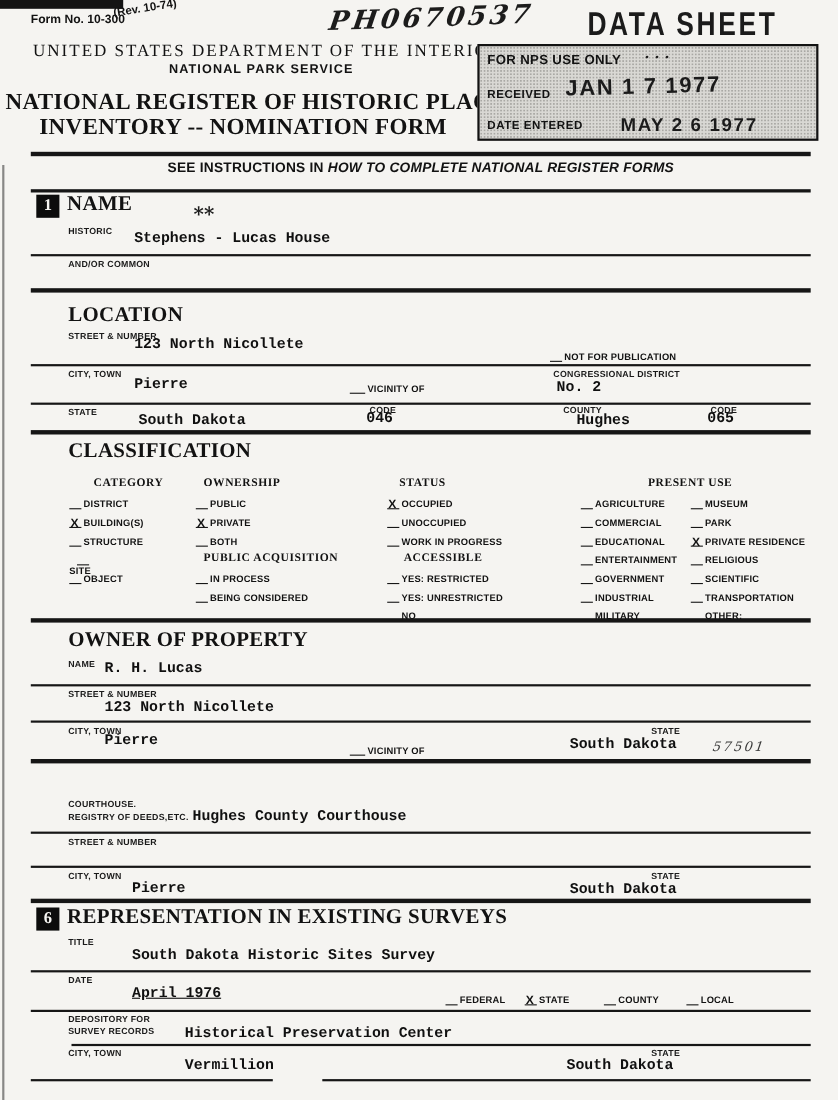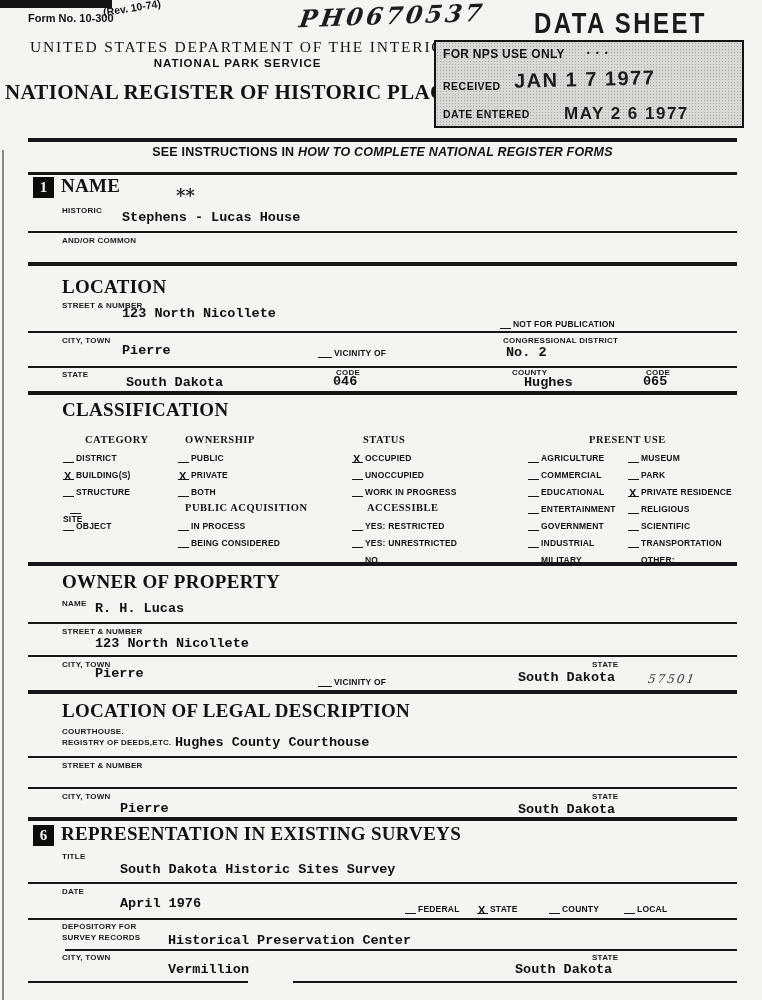--- a/index.html
+++ b/index.html
@@ -33,20 +33,21 @@
   <div class="abs" style="left:2px;top:150px;width:2px;height:850px;background:rgba(45,45,45,.55);"></div>
 
   <div class="abs" style="left:28px;top:12px;font-size:11px;font-weight:bold;">Form No. 10-300</div>
   <div class="abs" style="left:104px;top:6px;font-size:10.5px;font-weight:bold;transform:rotate(-9deg);transform-origin:left bottom;">(Rev. 10-74)</div>
   <div class="abs hand" style="left:300px;top:1px;font-size:24px;font-weight:bold;transform:skewX(-10deg) rotate(-2deg);letter-spacing:3px;">PH0670537</div>
   <div class="abs stamp" style="left:534px;top:6px;font-size:30px;letter-spacing:3px;transform:scaleX(.8);transform-origin:left top;">DATA SHEET</div>
 
   <div class="abs center" style="left:30px;top:38px;width:415px;font-family:'Liberation Serif',serif;font-size:15.5px;letter-spacing:1.8px;white-space:nowrap;">UNITED STATES DEPARTMENT OF THE INTERIOR</div>
   <div class="abs center" style="left:30px;top:57px;width:415px;font-size:11.5px;font-weight:bold;letter-spacing:1px;">NATIONAL PARK SERVICE</div>
   <div class="abs center h-serif" style="left:5px;top:80px;width:432px;font-size:21px;">NATIONAL REGISTER OF HISTORIC PLACES</div>
+  <div class="abs center h-serif" style="left:5px;top:103px;width:432px;font-size:21px;">INVENTORY -- NOMINATION FORM</div>
 
   <div class="abs npsbox" style="left:434px;top:40px;width:306px;height:84px;">
     <div class="abs" style="left:7px;top:5px;font-size:12px;font-weight:bold;letter-spacing:.3px;">FOR NPS USE ONLY</div>
     <div class="abs hand" style="left:150px;top:3px;font-size:13px;font-weight:bold;">· · ·</div>
     <div class="abs" style="left:7px;top:38px;font-size:10.5px;font-weight:bold;letter-spacing:.5px;">RECEIVED</div>
     <div class="abs stamp" style="left:78px;top:26px;font-size:20px;letter-spacing:1.5px;transform:rotate(-1.5deg);">JAN 1 7 1977</div>
     <div class="abs" style="left:7px;top:66px;font-size:10.5px;font-weight:bold;letter-spacing:.5px;">DATE ENTERED</div>
     <div class="abs stamp" style="left:128px;top:62px;font-size:17px;letter-spacing:1.5px;">MAY 2 6 1977</div>
   </div>
 
@@ -300,40 +301,39 @@
   <div class="abs val" style="left:95px;top:666px;">Pierre</div>
   <div class="abs ck" style="left:318px;top:676px;">
       <span class="blank" style="width:14px;"></span>
       <span>VICINITY OF</span>
     </div>
   <div class="abs lbl" style="left:592px;top:660px;">STATE</div>
   <div class="abs val" style="left:518px;top:670px;">South Dakota</div>
   <div class="abs hand" style="left:648px;top:672px;font-size:12px;transform:skewX(-8deg);letter-spacing:2px;color:#3a3a3a;">57501</div>
   <div class="abs line" style="left:28px;top:690px;width:709px;height:4px;"></div>
 
-  <div class="abs h-serif" style="left:62px;top:700px;">LOCATION OF LEGAL DESCRIPTION</div>
   <div class="abs lbl" style="left:62px;top:727px;">COURTHOUSE.</div>
   <div class="abs lbl" style="left:62px;top:738px;">REGISTRY OF DEEDS,ETC.</div>
   <div class="abs val" style="left:175px;top:735px;">Hughes County Courthouse</div>
   <div class="abs line" style="left:28px;top:756px;width:709px;height:2px;"></div>
   <div class="abs lbl" style="left:62px;top:761px;">STREET &amp; NUMBER</div>
   <div class="abs line" style="left:28px;top:787px;width:709px;height:2px;"></div>
   <div class="abs lbl" style="left:62px;top:792px;">CITY, TOWN</div>
   <div class="abs val" style="left:120px;top:801px;">Pierre</div>
   <div class="abs lbl" style="left:592px;top:792px;">STATE</div>
   <div class="abs val" style="left:518px;top:802px;">South Dakota</div>
   <div class="abs line" style="left:28px;top:817px;width:709px;height:4px;"></div>
 
   <div class="abs numbox" style="left:33px;top:825px;">6</div>
   <div class="abs h-serif" style="left:61px;top:823px;">REPRESENTATION IN EXISTING SURVEYS</div>
   <div class="abs lbl" style="left:62px;top:852px;">TITLE</div>
   <div class="abs val" style="left:120px;top:862px;">South Dakota Historic Sites Survey</div>
   <div class="abs line" style="left:28px;top:882px;width:709px;height:2px;"></div>
   <div class="abs lbl" style="left:62px;top:887px;">DATE</div>
-  <div class="abs val" style="left:120px;top:896px;">April 1976</div>
+  <div class="abs val" style="left:120px;top:896px;text-decoration:underline;">April 1976</div>
   <div class="abs ck" style="left:405px;top:903px;">
       <span class="blank">
         <span class="mark"></span>
       </span>
       <span>FEDERAL</span>
     </div>
   <div class="abs ck" style="left:477px;top:903px;">
       <span class="blank">
         <span class="mark">X</span>
       </span>

